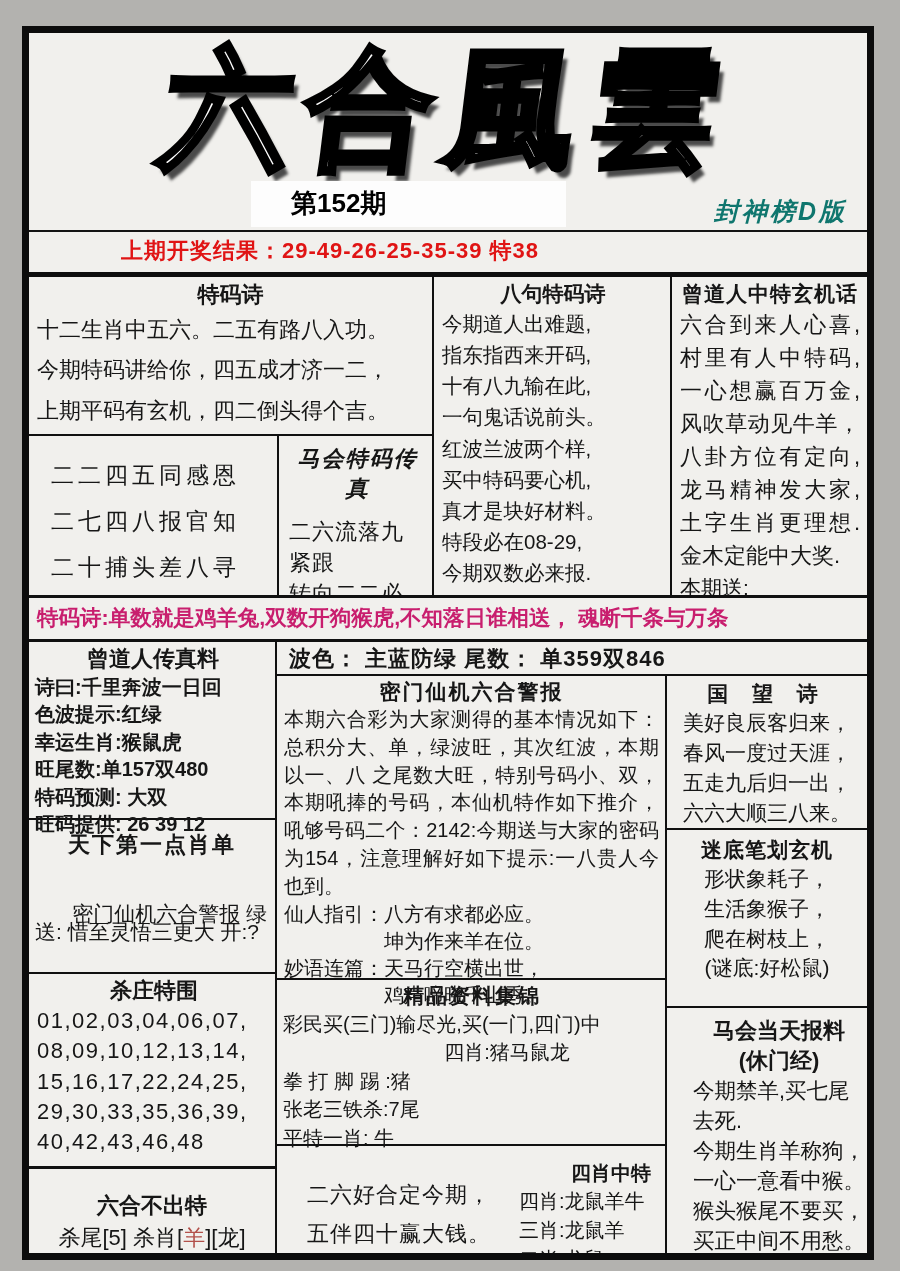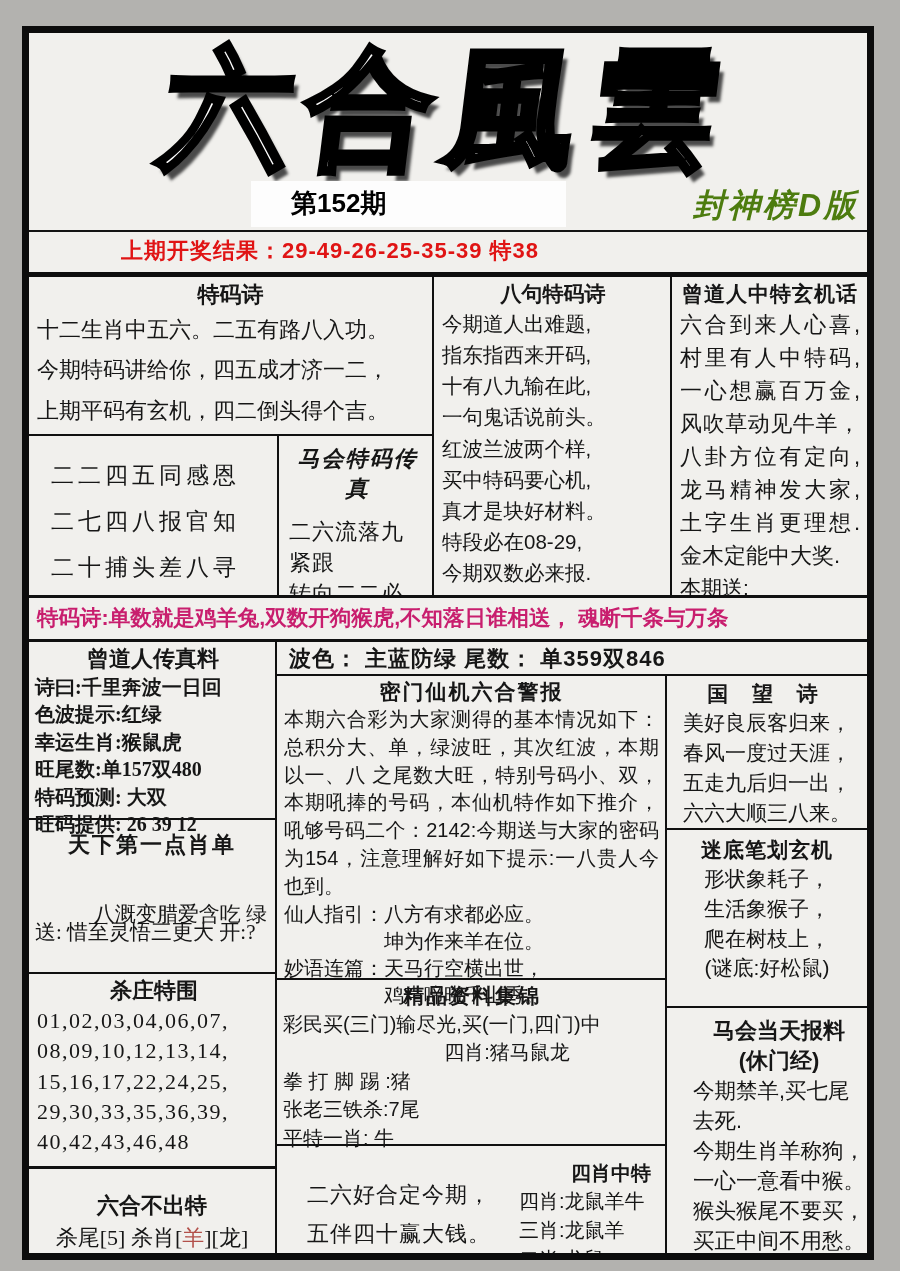--- a/index.html
+++ b/index.html
@@ -25,22 +25,22 @@
     font-size:128px;font-weight:900;line-height:1.15;letter-spacing:14px;white-space:nowrap;
     color:#ffffff;-webkit-text-stroke:5px #000;
     text-shadow:7px 8px 3px #4a4a4a;
   }
   .issue{
     position:absolute;left:222px;top:148px;
     background:#fdfdfd;padding:5px 180px 6px 40px;
     font-size:26px;font-weight:bold;color:#000;white-space:nowrap;
   }
   .edition{
-    position:absolute;right:8px;bottom:2px;
-    font-size:32px;font-weight:bold;font-style:italic;letter-spacing:3px;color:#4d7c0f;
+    position:absolute;right:20px;bottom:2px;
+    font-size:25px;font-weight:bold;font-style:italic;letter-spacing:3px;color:#0f766e;
   }
   
   .result{
     border-bottom:5px solid #0e0e0e;
     padding:4px 0 6px 92px;
     font-size:22px;font-weight:bold;color:#e01414;letter-spacing:1px;
   }
   
   .top-grid{display:flex;height:318px;border-bottom:3px solid #101010;overflow:hidden;}
   .t-left{width:403px;border-right:2px solid #101010;display:flex;flex-direction:column;}
@@ -61,21 +61,21 @@
   .zengdao .para{font-size:22px;line-height:1.5;text-align:justify;}
   .zengdao .ln{font-size:21px;line-height:1.5;}
   
   .banner{
     border-bottom:3px solid #101010;
     padding:5px 6px 7px 8px;
     font-size:21.5px;font-weight:bold;color:#c81e6e;white-space:nowrap;
   }
   
   .bottom{display:flex;height:614px;overflow:hidden;}
-  .b-left{width:262px;border-right:2px solid #101010;display:flex;flex-direction:column;font-family:Liberation Serif, serif;}
+  .b-left{width:262px;border-right:2px solid #101010;display:flex;flex-direction:column;}
   .zhuanzhen{height:174px;border-bottom:2px solid #101010;padding:2px 4px 0 6px;}
   .zhuanzhen .ln{font-size:20px;line-height:1.37;font-weight:bold;white-space:nowrap;}
   .dianxiao{height:152px;border-bottom:2px solid #101010;position:relative;}
   .dianxiao .box-title{margin-top:10px;letter-spacing:2px;}
   .dianxiao .l1{position:absolute;right:8px;bottom:44px;font-size:21px;}
   .dianxiao .l2{position:absolute;left:6px;bottom:26px;font-size:21px;white-space:nowrap;}
   .shazhuang{height:190px;border-bottom:3px solid #101010;padding:2px 4px 0 8px;}
   .shazhuang .ln{font-size:22px;line-height:1.38;letter-spacing:1.5px;white-space:nowrap;}
   .buchute{flex:1;text-align:center;padding-top:22px;}
   .buchute .box-title{font-weight:bold;font-size:22px;}
@@ -178,21 +178,21 @@
         <div class="box-title">曾道人传真料</div>
         <div class="ln">诗曰:千里奔波一日回</div>
         <div class="ln">色波提示:红绿</div>
         <div class="ln">幸运生肖:猴鼠虎</div>
         <div class="ln">旺尾数:单157双480</div>
         <div class="ln">特码预测: 大双</div>
         <div class="ln">旺码提供: 26 39 12</div>
       </div>
       <div class="dianxiao">
         <div class="box-title">天下第一点肖单</div>
-        <div class="l1">八溉变腊爱含吃 绿</div>
+        <div class="l1">密门仙机六合警报 绿</div>
         <div class="l2">送: 惜至灵悟三更大  开:?</div>
       </div>
       <div class="shazhuang">
         <div class="box-title">杀庄特围</div>
         <div class="ln">01,02,03,04,06,07,</div>
         <div class="ln">08,09,10,12,13,14,</div>
         <div class="ln">15,16,17,22,24,25,</div>
         <div class="ln">29,30,33,35,36,39,</div>
         <div class="ln">40,42,43,46,48</div>
       </div>

